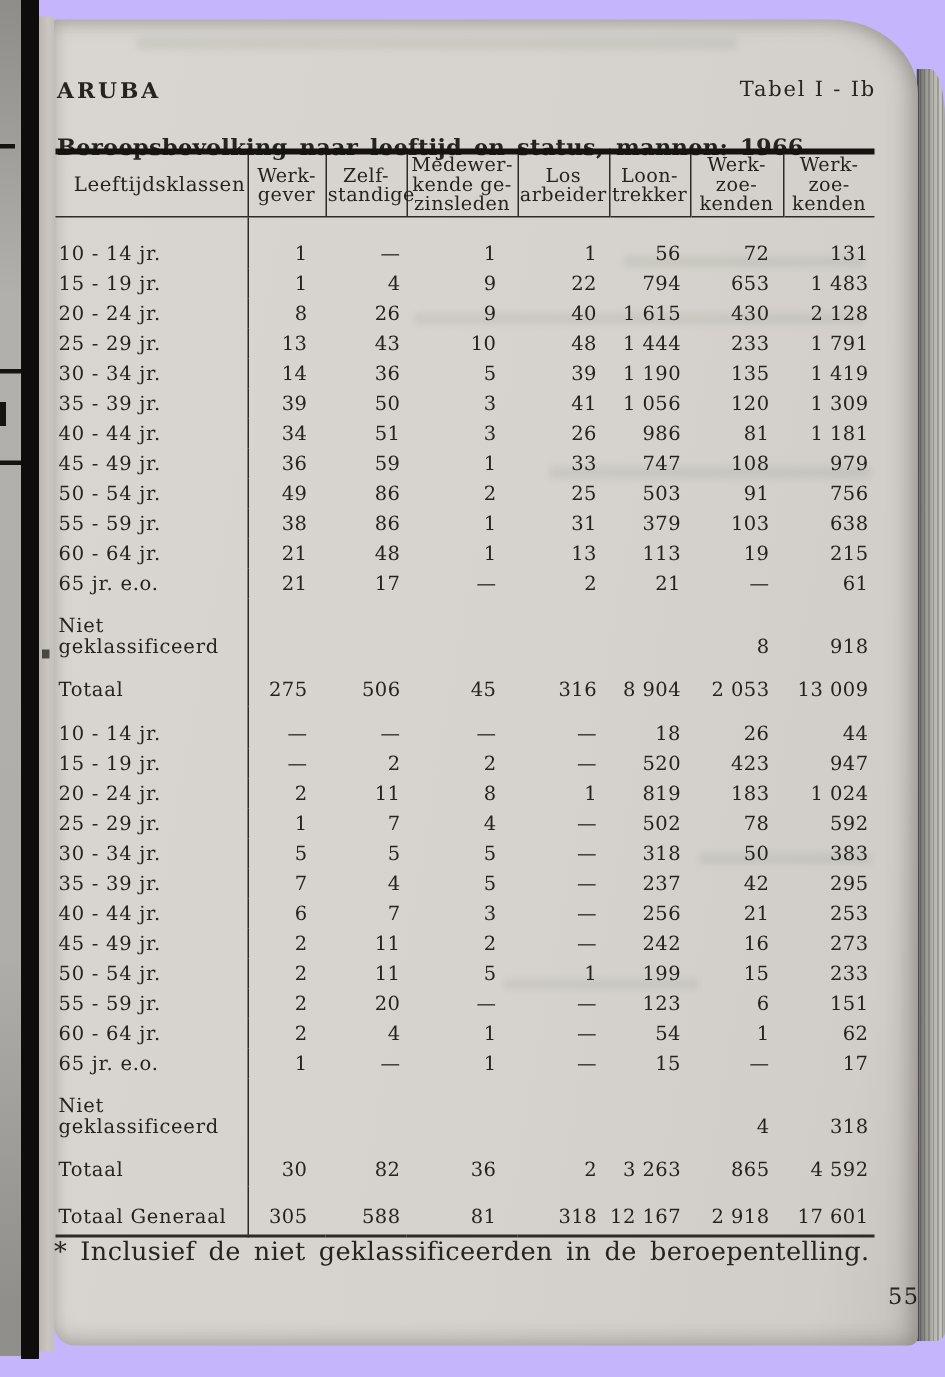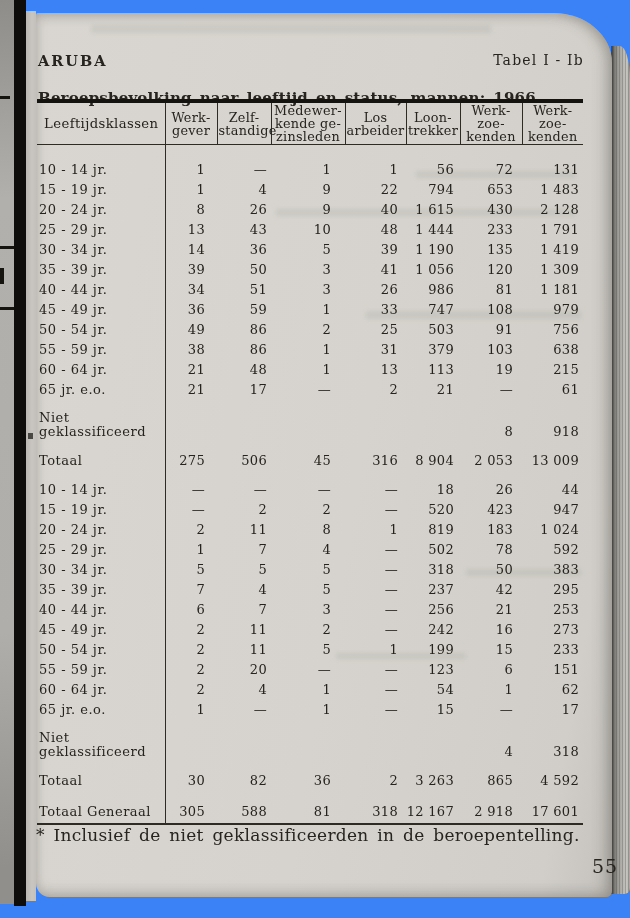--- a/index.html
+++ b/index.html
@@ -1,16 +1,16 @@
 <!DOCTYPE html>
 <html><head>
 <meta charset="utf-8">
 <style>
   html,body{margin:0;padding:0;background:#0d0c0b;}
-  .scene{position:relative;width:630px;height:918px;background:#3b82f6;overflow:hidden;
+  .scene{position:relative;width:630px;height:918px;background:#c4b5fd;overflow:hidden;
          font-family:"DejaVu Serif", serif;color:#27241f;}
   
   .edge-left-outer{position:absolute;left:0;top:0;width:14px;height:904px;
       background:linear-gradient(180deg,#8f8d89,#b2b0ac 22%,#b0aeaa 70%,#918f8b 96%);}
   .edge-spine{position:absolute;left:14px;top:0;width:12px;height:906px;background:#0e0d0c;}
   .edge-facing{position:absolute;left:26px;top:11px;width:10px;height:890px;
       background:linear-gradient(90deg,#bab7b2,#c9c6c1 60%,#c3c0bb);}
   .edge-stack{position:absolute;right:0;top:46px;width:17px;height:848px;
       border-left:2px solid #4c4a46;border-top-right-radius:10px 34px;border-bottom-right-radius:6px;
       background:
@@ -29,21 +29,21 @@
   .title-men{position:absolute;left:2px;top:76px;font-weight:bold;font-size:15px;
       word-spacing:2.5px;letter-spacing:.2px;white-space:nowrap;}
   
   table.stat{position:absolute;left:1px;top:86px;width:546px;border-collapse:collapse;
       table-layout:fixed;border-top:4px solid #15130f;border-bottom:2px solid #2e2b25;
       font-size:13px;color:#26231e;}
   .stat thead th{border-bottom:1.5px solid #2e2b25;height:38px;vertical-align:middle;
       font-weight:normal;padding:1px 1px;}
   .stat thead th + th{border-left:1px solid #2e2b25;}
   .stat thead th .hl{display:block;text-align:center;line-height:13px;font-size:12.8px;letter-spacing:.3px;}
-  .stat thead th.lbl{text-align:center;padding-left:2px;font-size:13.2px;letter-spacing:.4px;}
+  .stat thead th.lbl{text-align:right;padding-left:2px;font-size:13.2px;letter-spacing:.4px;}
   .stat td{vertical-align:bottom;padding:0;line-height:14px;}
   .stat td.lbl{white-space:pre-line;text-align:left;padding-left:2px;letter-spacing:.5px;
       border-right:1px solid #2e2b25;padding-bottom:2px;}
   .stat td.num{text-align:right;letter-spacing:.3px;padding-bottom:2px;}
   .stat td:nth-child(2){padding-right:12px;}
   .stat td:nth-child(3){padding-right:4px;}
   .stat td:nth-child(4){padding-right:14px;}
   .stat td:nth-child(5){padding-right:8px;}
   .stat td:nth-child(6){padding-right:6px;}
   .stat td:nth-child(7){padding-right:9px;}
@@ -53,21 +53,21 @@
   .stat tr.r-wfirst td{height:26px;}
   .stat tr.r-uncl td{height:40px;padding-bottom:3px;}
   .stat tr.r-total td{height:26px;padding-bottom:3px;}
   .stat tr.r-title td{height:26px;}
   .stat td.sectitle{text-align:center;font-weight:bold;font-size:13.2px;word-spacing:3.5px;
       letter-spacing:.2px;padding-bottom:4px;vertical-align:bottom;white-space:nowrap;}
   .stat tr.r-totgen td{height:28px;padding-bottom:4px;}
   .stat tr.r-pct td{height:32px;padding-bottom:4px;}
   .stat tr.r-pct td.num{padding-right:2px;letter-spacing:.4px;}
   .footnote{position:absolute;left:0;top:812px;font-size:17px;word-spacing:3px;letter-spacing:.3px;}
-  .pagenum{position:absolute;left:556px;top:842px;font-size:19px;letter-spacing:1px;}
+  .pagenum{position:absolute;left:556px;top:842px;font-size:15px;letter-spacing:1px;}
 </style>
 </head>
 <body>
 
 <div class="scene">
   <div class="edge-left-outer"></div>
   <div class="edge-spine"></div>
   <div class="edge-facing"></div>
   <div class="edge-stack"></div>
 

